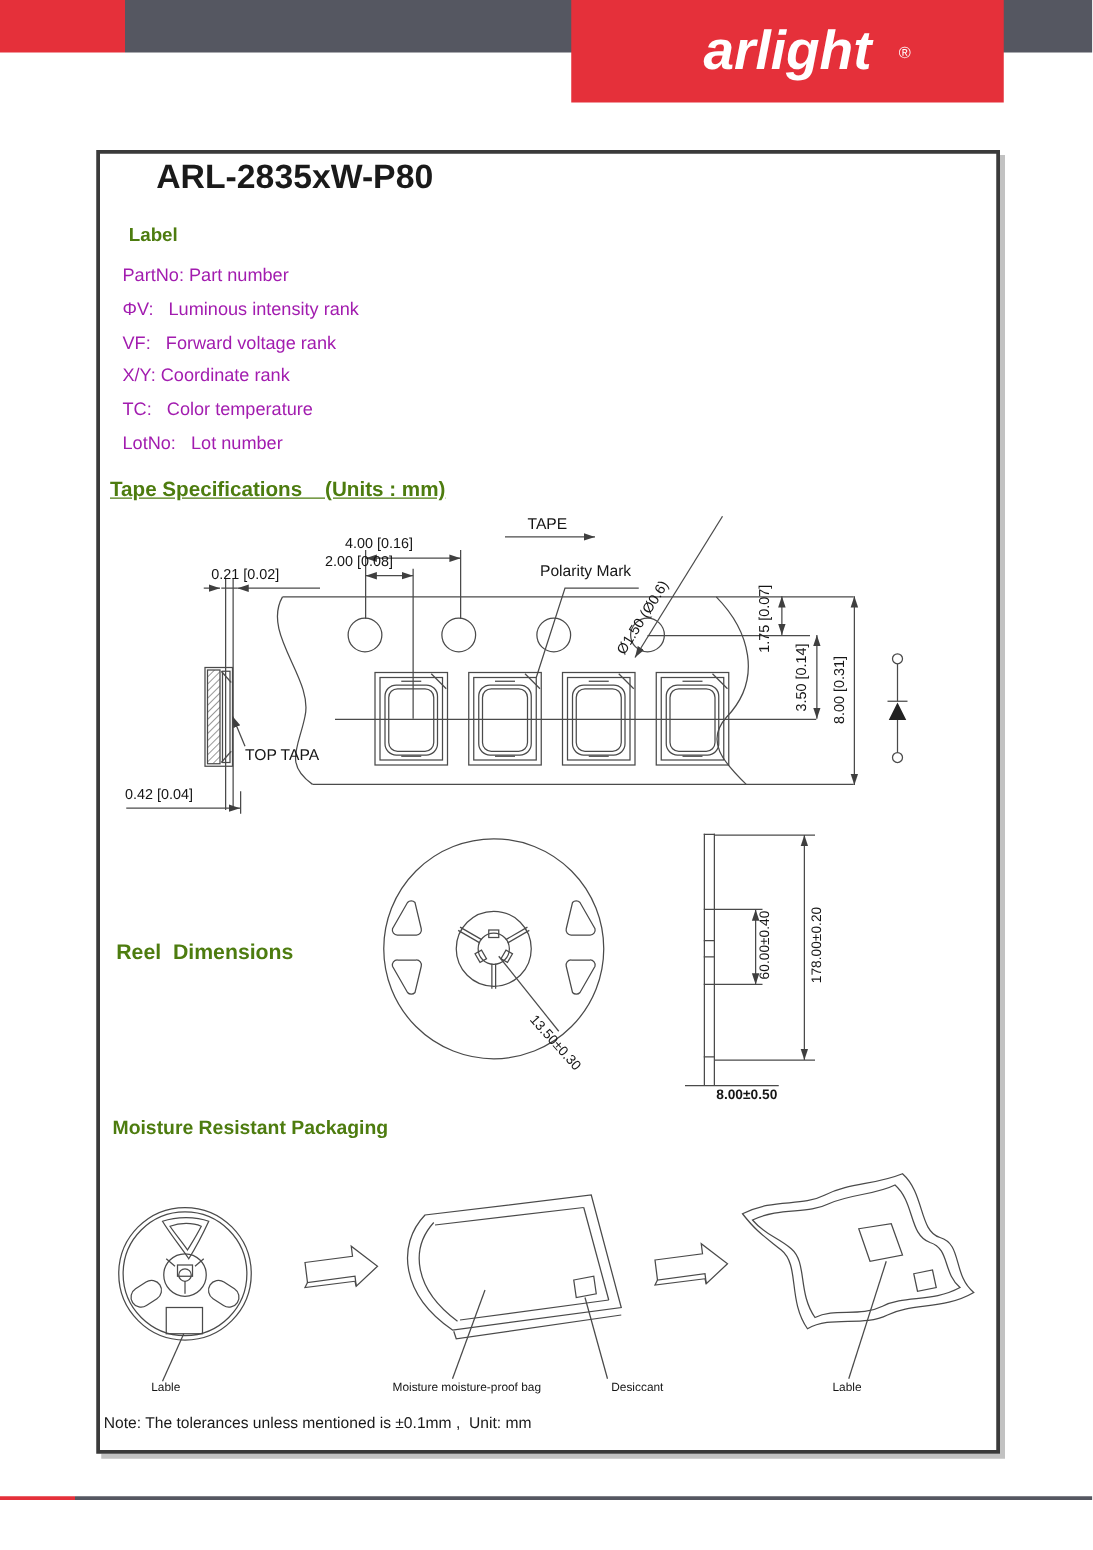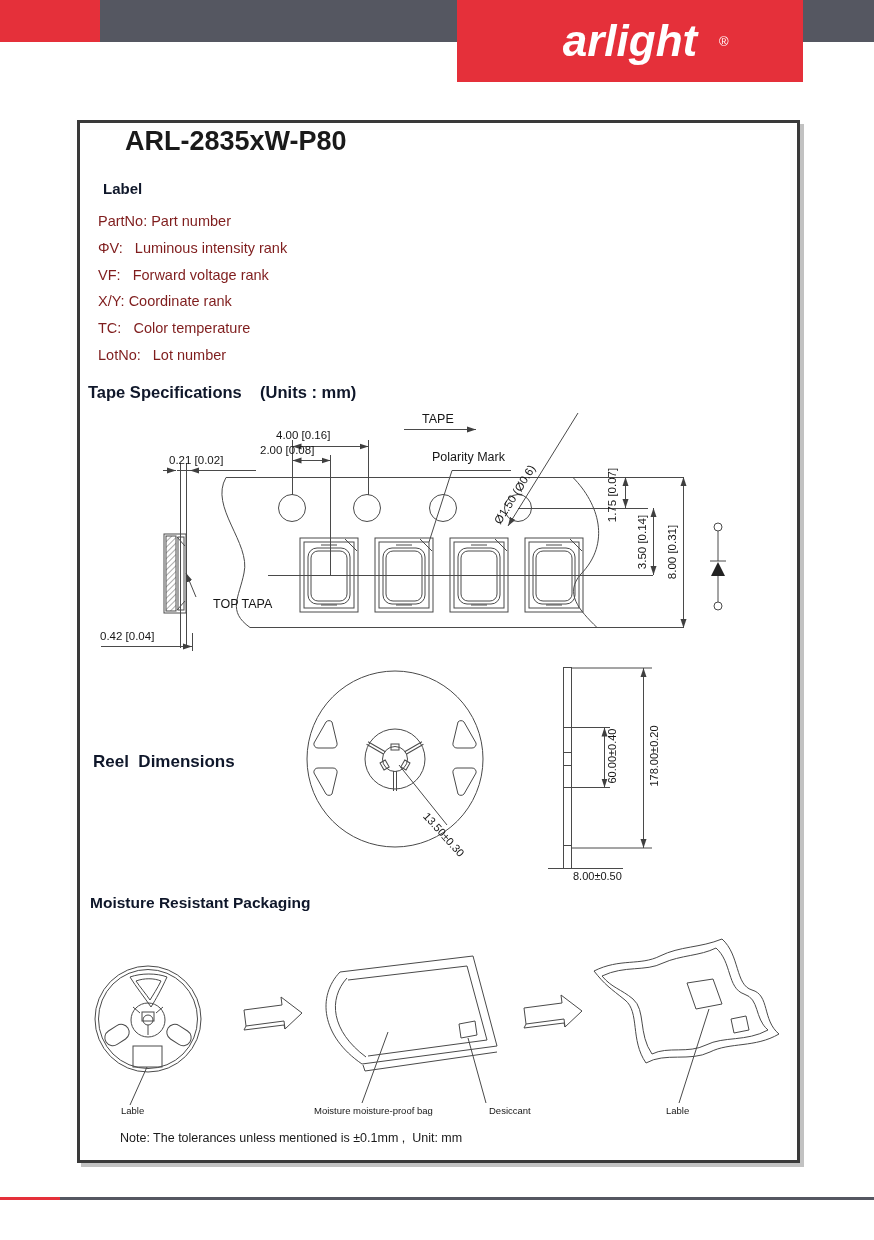--- a/index.html
+++ b/index.html
@@ -13,32 +13,32 @@
   .logo-text{color:#fff;font-size:44px;font-weight:700;font-style:italic;letter-spacing:0px;line-height:1;}
   .logo-reg{position:absolute;left:262px;top:34px;color:#fff;font-size:13px;font-weight:400;font-style:normal;}
   .ftr-red{left:0;top:1197px;width:60px;height:43px;}
   .ftr-gray{left:60px;top:1197px;width:814px;height:43px;}
   
   .page{left:77px;top:120px;width:723px;height:1043px;border:3px solid #3a3a3a;box-sizing:border-box;
         background:#fff;box-shadow:4px 4px 0 #c2c2c2;}
   
   .pre{white-space:pre;}
   .title{left:81px;top:126px;font-size:27px;font-weight:700;color:#1a1a1a;margin-left:44px;}
-  .h2{font-weight:700;color:#0f172a;}
+  .h2{font-weight:700;color:#4d7c0f;}
   .label-head{left:103px;top:180px;font-size:15px;}
-  .label-list{left:98px;top:208px;font-size:14.5px;line-height:26.8px;color:#7f1d1d;}
-  .tape-head{left:88px;top:383px;font-size:16.5px;}
+  .label-list{left:98px;top:208px;font-size:14.5px;line-height:26.8px;color:#a21caf;}
+  .tape-head{left:88px;top:383px;font-size:16.5px;text-decoration:underline;}
   .reel-head{left:93px;top:752px;font-size:17px;}
   .pack-head{left:90px;top:894px;font-size:15.5px;}
   .dim{font-size:11.5px;color:#161616;}
   .dim12{font-size:12.5px;color:#161616;}
   .dim11{font-size:11px;color:#161616;}
   .dim9{font-size:9.5px;color:#161616;}
   .vrot{width:84px;text-align:center;transform:rotate(-90deg);}
-  .note{left:83px;top:1131px;font-size:12.5px;color:#1a1a1a;margin-left:37px;}
+  .note{left:83px;top:1131px;font-size:12.5px;color:#1a1a1a;}
   svg{position:absolute;left:0;top:0;}
 </style>
 </head>
 <body>
 
 <div class="canvas">
 
   <div class="abs hdr-red-left" style="background:#e5303a;"></div>
   <div class="abs hdr-gray" style="background:#555761;"></div>
   <div class="abs hdr-logo" style="background:#e5303a;">
@@ -224,28 +224,28 @@
   <div class="abs h2 pre tape-head">Tape Specifications    (Units : mm)</div>
   <div class="abs dim12" style="left:422px;top:412px;">TAPE</div>
   <div class="abs dim" style="left:276px;top:429px;">4.00 [0.16]</div>
   <div class="abs dim" style="left:260px;top:444px;">2.00 [0.08]</div>
   <div class="abs dim" style="left:169px;top:454px;">0.21 [0.02]</div>
   <div class="abs dim12" style="left:432px;top:450px;">Polarity Mark</div>
   <div class="abs dim" style="left:502px;top:514px;width:120px;transform-origin:0 100%;transform:rotate(-58deg);">Ø1.50 (Ø0.6)</div>
   <div class="abs dim vrot" style="left:570px;top:489px;">1.75 [0.07]</div>
   <div class="abs dim vrot" style="left:600px;top:536px;">3.50 [0.14]</div>
   <div class="abs dim vrot" style="left:630px;top:546px;">8.00 [0.31]</div>
-  <div class="abs dim12" style="left:213px;top:597px;">TOP TAPA</div>
+  <div class="abs dim12" style="left:196px;top:597px;">TOP TAPA</div>
   <div class="abs dim" style="left:100px;top:630px;">0.42 [0.04]</div>
 
   <div class="abs h2 pre reel-head">Reel  Dimensions</div>
   <div class="abs dim11" style="left:430px;top:810px;width:90px;transform-origin:0 0;transform:rotate(48deg);">13.50±0.30</div>
   <div class="abs dim11 vrot" style="left:572px;top:750px;width:80px;">60.00±0.40</div>
   <div class="abs dim11 vrot" style="left:610px;top:750px;width:88px;">178.00±0.20</div>
-  <div class="abs dim11" style="left:573px;top:870px;">8.00±0.50</div>
+  <div class="abs dim11" style="left:573px;top:870px;font-weight:bold;">8.00±0.50</div>
 
   <div class="abs h2 pack-head">Moisture Resistant Packaging</div>
   <div class="abs dim9" style="left:121px;top:1105px;">Lable</div>
   <div class="abs dim9" style="left:314px;top:1105px;">Moisture moisture-proof bag</div>
   <div class="abs dim9" style="left:489px;top:1105px;">Desiccant</div>
   <div class="abs dim9" style="left:666px;top:1105px;">Lable</div>
 
   <div class="abs pre note">Note: The tolerances unless mentioned is ±0.1mm ,  Unit: mm</div>
 
   <div class="abs ftr-red" style="background:#e5303a;"></div>

